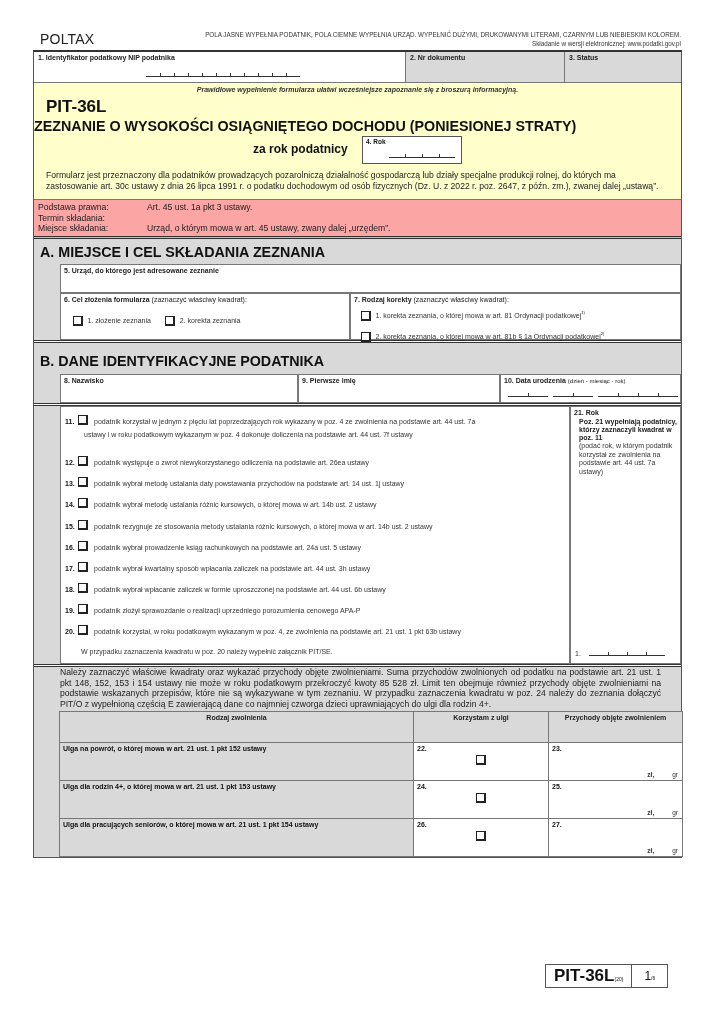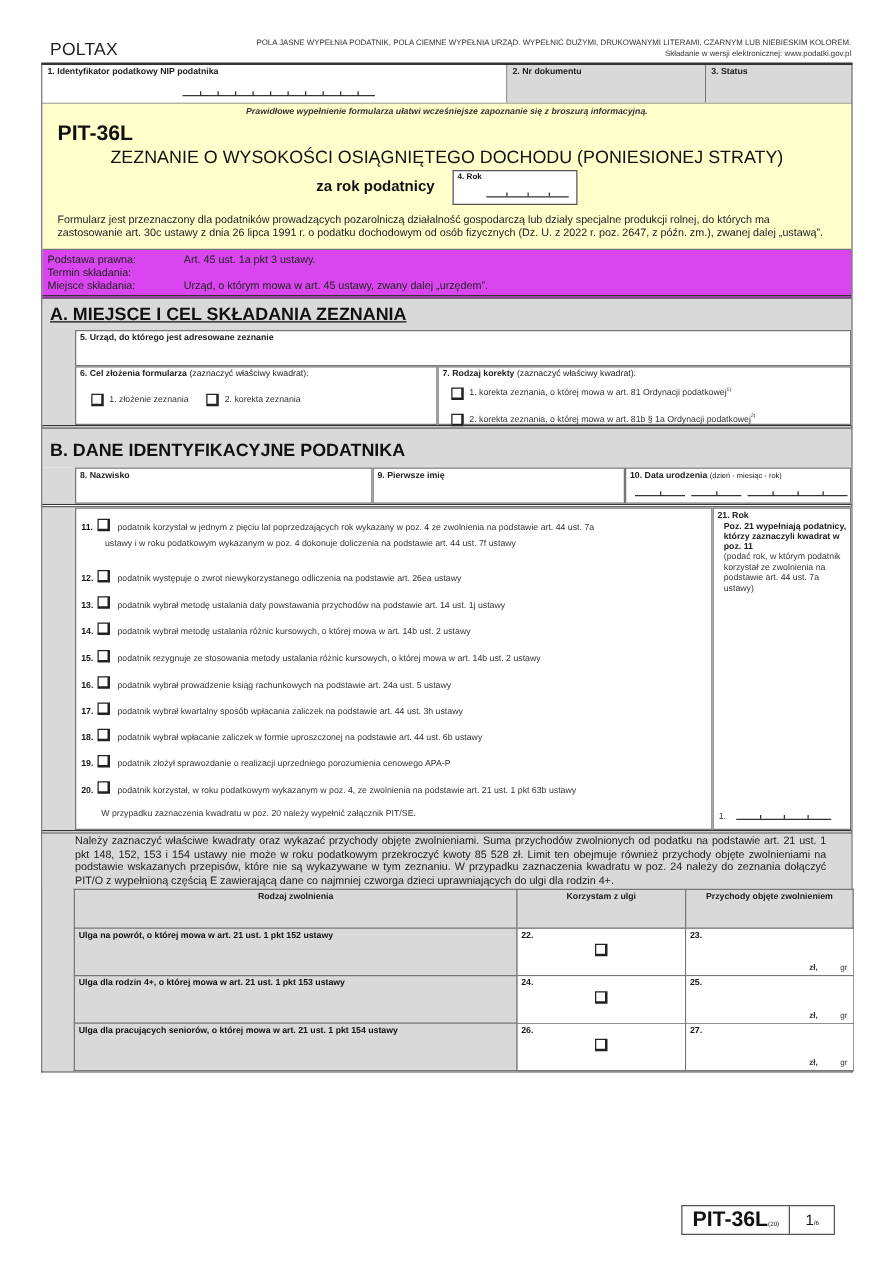--- a/index.html
+++ b/index.html
@@ -20,26 +20,26 @@
   .cell { position: relative; font-size: 7px; font-weight: bold; padding: 2px 4px; color: #222; }
   .nip { width: 372px; background: #fff; border-right: 1px solid #777; }
   .nrdok { width: 159px; background: #d9d9d9; border-right: 1px solid #777; }
   .status { flex: 1; background: #d9d9d9; }
   .tick-line { position: absolute; height: 5px; border-bottom: 1px solid #333; }
   .tick-line i { position: absolute; bottom: 0; width: 1px; height: 3px; background: #333; }
 
   .yellow { background: #ffffcc; position: relative; height: 117px; border-bottom: 1px solid #777; }
   .yellow .hint { position: absolute; left: 0; right: 0; top: 3px; text-align: center; font-size: 7px; font-style: italic; font-weight: bold; color: #333; }
   .yellow .code { position: absolute; left: 12px; top: 14px; font-size: 17px; font-weight: bold; }
-  .yellow .title { position: absolute; left: 0; right: 0; top: 35px; text-align: center; font-size: 14.3px; font-weight: normal; }
+  .yellow .title { position: absolute; left: 0; right: 0; top: 35px; font-size: 14.3px; font-weight: bold; }
   .yellow .zarok { position: absolute; left: 219px; top: 59px; font-size: 12px; font-weight: bold; }
   .yellow .rokbox { position: absolute; left: 328px; top: 53px; width: 100px; height: 28px; background: #fff; border: 1px solid #555; font-size: 6.5px; font-weight: bold; padding: 1px 3px; }
   .yellow .desc { position: absolute; left: 12px; right: 14px; top: 87px; font-size: 8.6px; line-height: 1.27; color: #222; }
 
-  .legal { background: #d946ef; padding: 2px 4px; font-size: 8.6px; line-height: 1.25; color: #222; border-bottom: 3px double #333; }
+  .legal { background: #fca5a5; padding: 2px 4px; font-size: 8.6px; line-height: 1.25; color: #222; border-bottom: 3px double #333; }
   .legal .lrow { display: flex; }
   .legal .lk { width: 109px; }
 
   .sec-head { background: #d9d9d9; font-size: 14.3px; font-weight: bold; padding: 4px 6px 3px; color: #111; }
   .sec-head .small { font-size: 8.6px; font-weight: normal; }
   .sec-body { background: #d9d9d9; padding-left: 26px; }
   .sec-sep { border-bottom: 3px double #333; }
 
   .box { background: #fff; border: 1px solid #777; position: relative; }
   .lbl { font-size: 7px; font-weight: bold; color: #222; padding: 2px 3px; }
@@ -127,21 +127,21 @@
     <div class="lrow">
       <span class="lk">Termin składania:</span>
     </div>
     <div class="lrow">
       <span class="lk">Miejsce składania:</span>
       <span>Urząd, o którym mowa w art. 45 ustawy, zwany dalej „urzędem”.</span>
     </div>
   </div>
 
   <div class="sec-sep">
-    <div class="sec-head" style="padding-top:5px;padding-bottom:4px;text-decoration:underline;">A. MIEJSCE I CEL SKŁADANIA ZEZNANIA</div>
+    <div class="sec-head" style="padding-top:5px;padding-bottom:4px;">A. MIEJSCE I CEL SKŁADANIA ZEZNANIA</div>
     <div class="sec-body">
       <div class="box" style="height:29px;">
         <div class="lbl">5. Urząd, do którego jest adresowane zeznanie</div>
       </div>
       <div style="display:flex;height:47px;">
         <div class="box" style="width:290px;">
           <div class="lbl"><span>6. Cel złożenia formularza</span> <span class="norm">(zaznaczyć właściwy kwadrat):</span></div>
           <div style="padding:6px 0 0 12px;">
             <span class="chk"></span>
             <span class="opt">1. złożenie zeznania</span>

